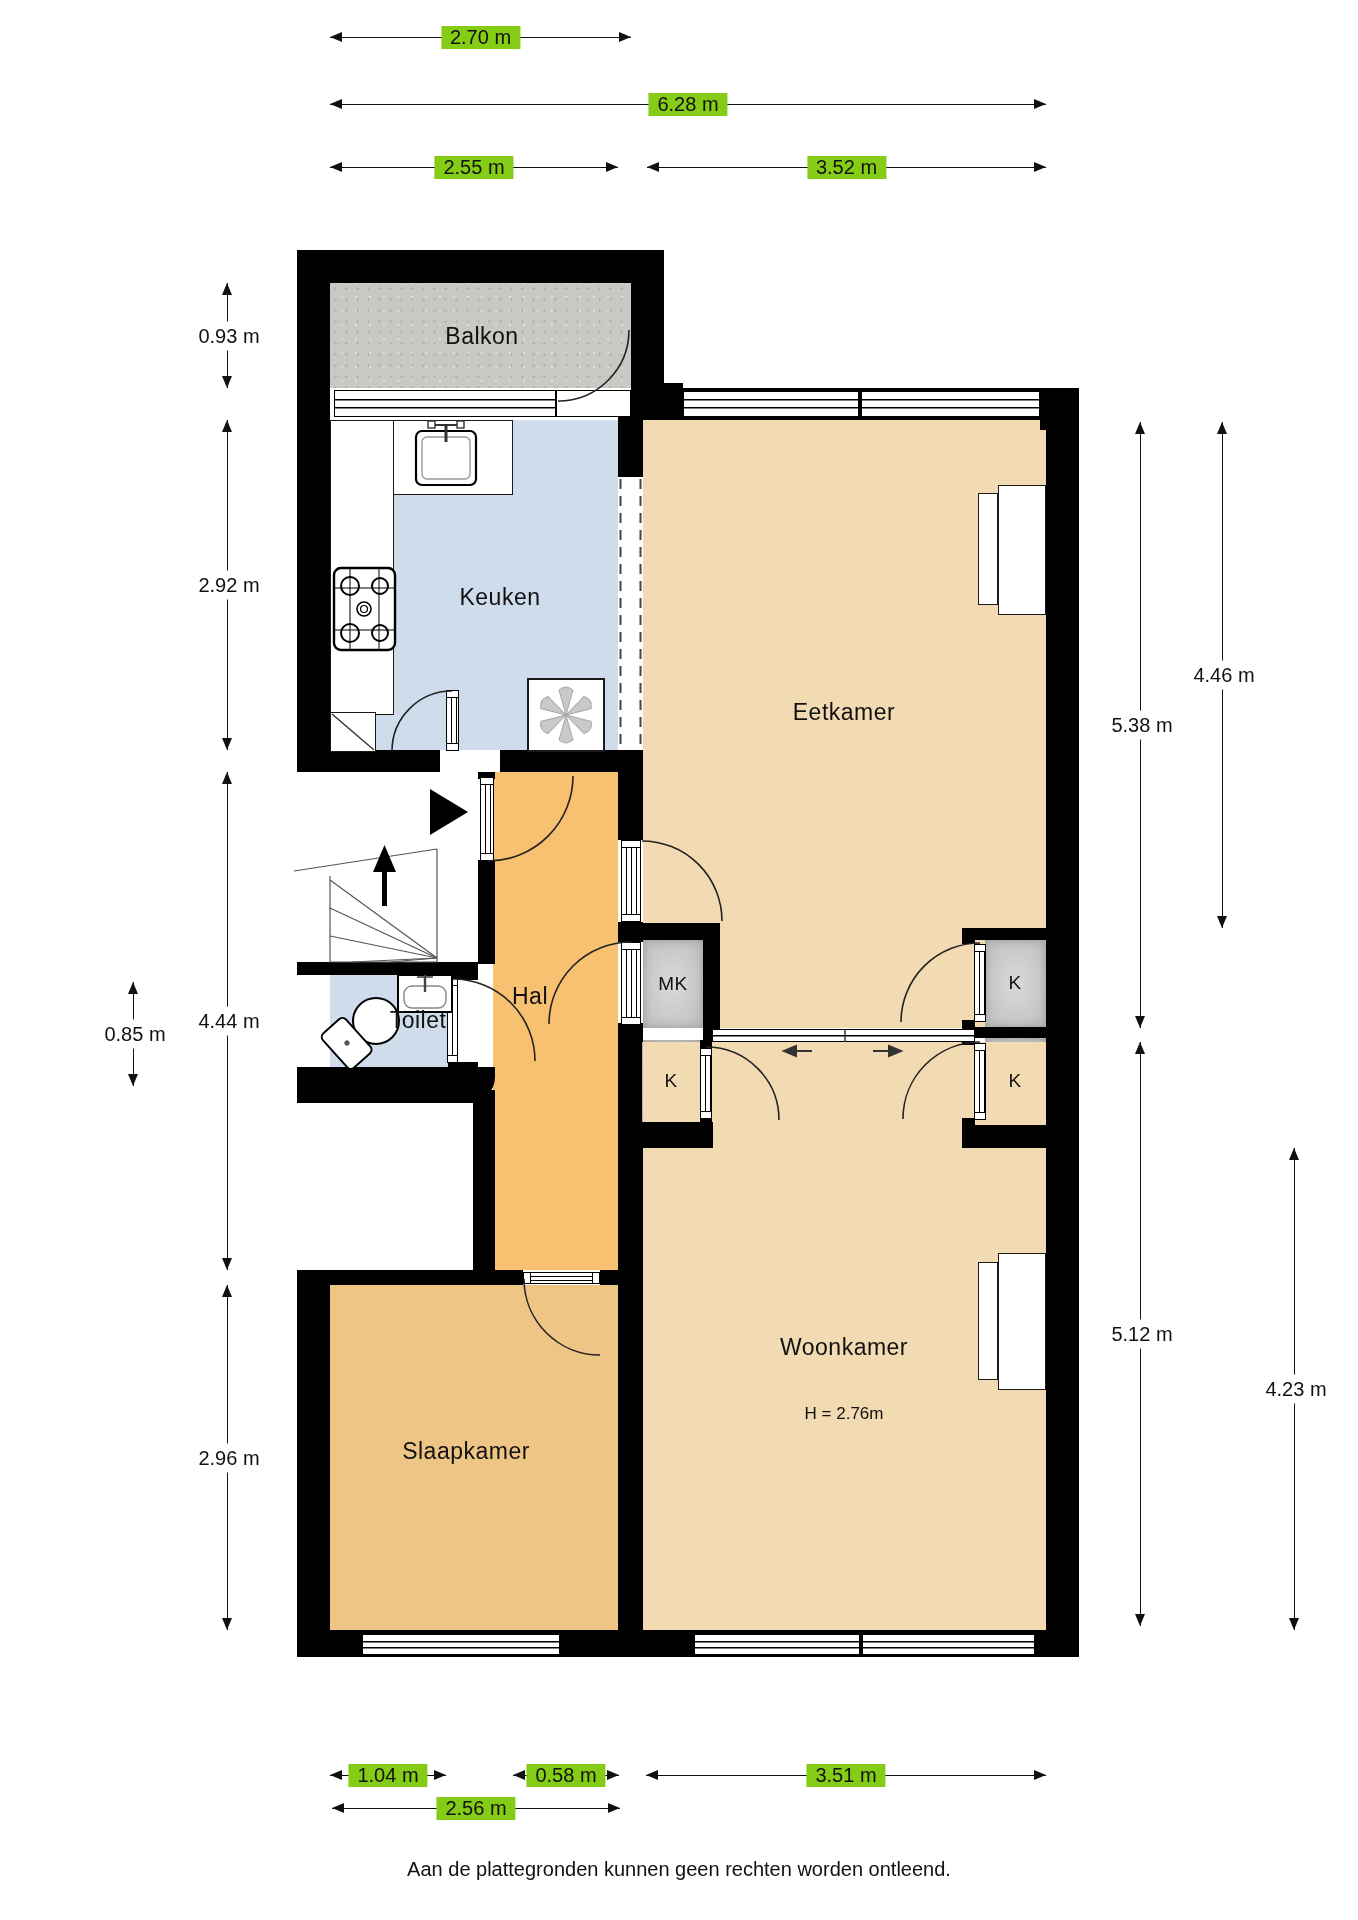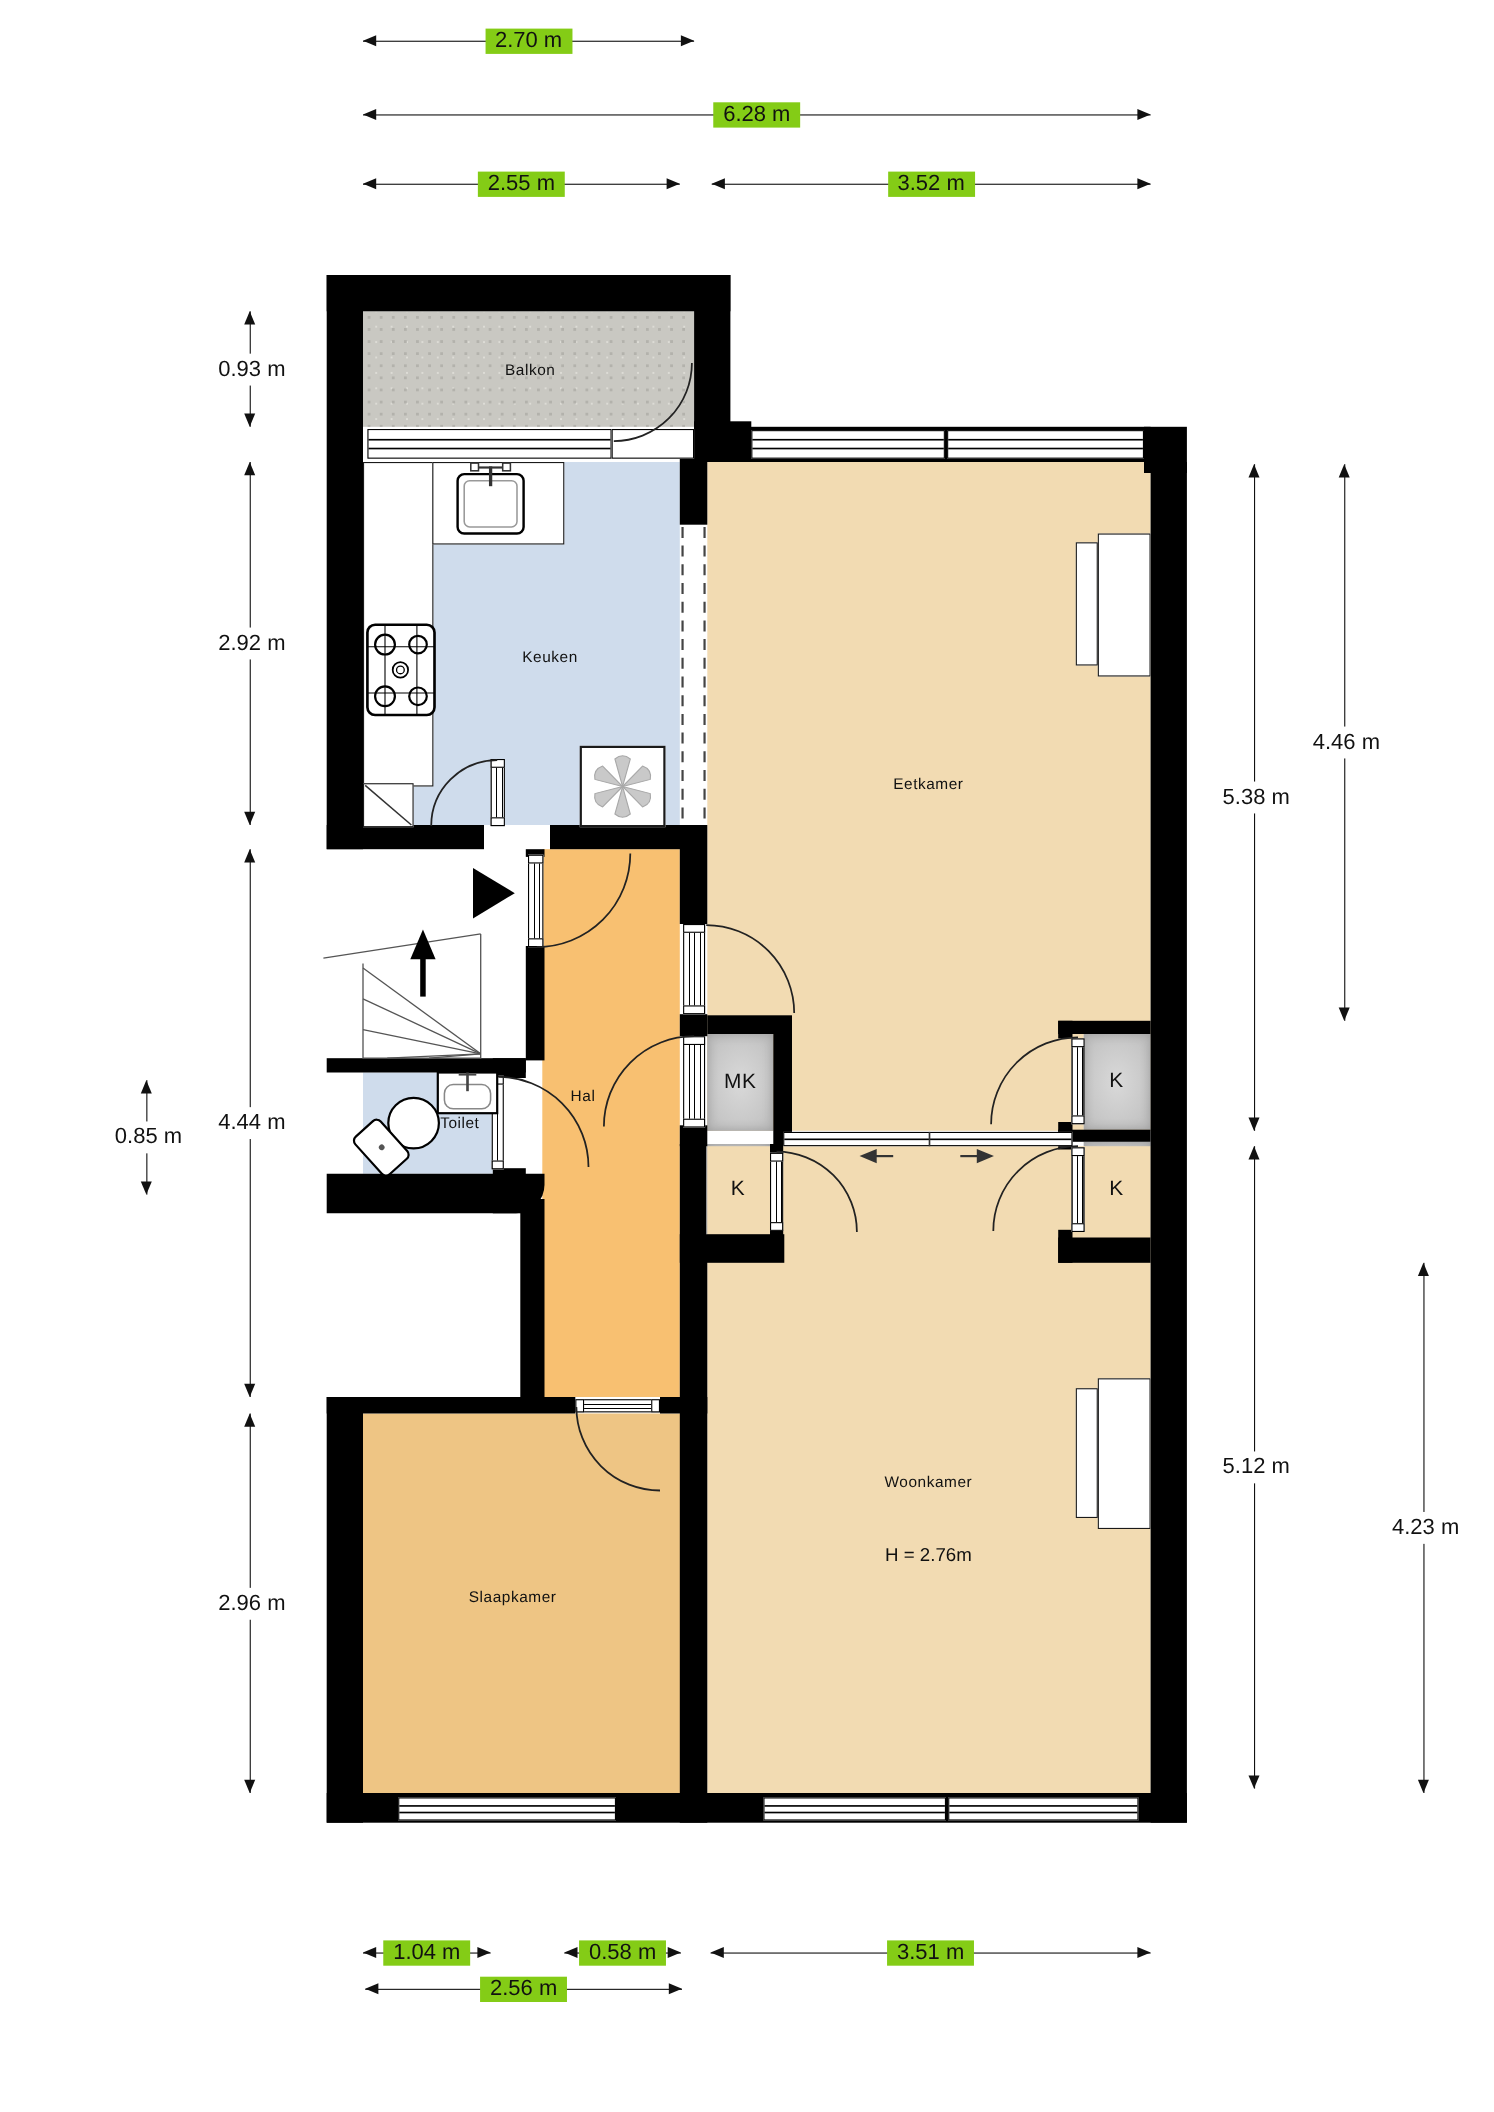--- a/index.html
+++ b/index.html
@@ -24,21 +24,21 @@
   .leaf-v{position:absolute;background:#fff;border:1px solid #000;box-sizing:border-box;
        background-image:repeating-linear-gradient(to right,transparent 0 4px,#000 4px 5px);}
   .leaf-h{position:absolute;background:#fff;border:1px solid #000;box-sizing:border-box;
        background-image:repeating-linear-gradient(to bottom,transparent 0 3px,#000 3px 4px);}
   .leaf-v::before,.leaf-v::after{content:"";position:absolute;left:-1px;right:-1px;height:6px;background:#fff;border:1.5px solid #000;}
   .leaf-v::before{top:-1px;} .leaf-v::after{bottom:-1px;}
   .leaf-h::before,.leaf-h::after{content:"";position:absolute;top:-1px;bottom:-1px;width:6px;background:#fff;border:1.5px solid #000;}
   .leaf-h::before{left:-1px;} .leaf-h::after{right:-1px;}
   .slide{position:absolute;background:#fff;border:1.5px solid #000;box-sizing:border-box;
        background-image:linear-gradient(#000,#000);background-size:100% 1.5px;background-repeat:no-repeat;background-position:0 50%;}
-  .room-label{position:absolute;transform:translate(-50%,-50%);font-size:14px;letter-spacing:.5px;white-space:nowrap;}
+  .room-label{position:absolute;transform:translate(-50%,-50%);font-size:23px;letter-spacing:.5px;white-space:nowrap;}
   .room-label.small{font-size:19px;}
   .room-note{position:absolute;transform:translate(-50%,-50%);font-size:17px;white-space:nowrap;margin-top:28px;}
   .dimh{position:absolute;height:0;border-top:1.6px solid #111;}
   .dimh::before{content:"";position:absolute;left:0;top:-6px;border-top:5px solid transparent;border-bottom:5px solid transparent;border-right:12px solid #111;}
   .dimh::after{content:"";position:absolute;right:0;top:-6px;border-top:5px solid transparent;border-bottom:5px solid transparent;border-left:12px solid #111;}
   .dimh>span{position:absolute;left:50%;top:-12px;transform:translateX(-50%);background:#84cc16;padding:0 9px;font-size:20px;line-height:23px;white-space:nowrap;}
   .dimv{position:absolute;width:0;border-left:1.6px solid #111;}
   .dimv::before{content:"";position:absolute;top:0;left:-6px;border-left:5px solid transparent;border-right:5px solid transparent;border-bottom:12px solid #111;}
   .dimv::after{content:"";position:absolute;bottom:0;left:-6px;border-left:5px solid transparent;border-right:5px solid transparent;border-top:12px solid #111;}
   .dimv>span{position:absolute;top:50%;left:1px;transform:translate(-50%,-50%);background:#fff;padding:3px 4px;font-size:20px;white-space:nowrap;}
@@ -278,14 +278,15 @@
   <div class="dimv" style="left:1222px;top:422px;height:506px;">
       <span>4.46 m</span>
     </div>
   <div class="dimv" style="left:1140px;top:1042px;height:584px;">
       <span>5.12 m</span>
     </div>
   <div class="dimv" style="left:1294px;top:1148px;height:482px;">
       <span>4.23 m</span>
     </div>
 
+  <div class="footer" style="top:1858px;">Aan de plattegronden kunnen geen rechten worden ontleend.</div>
 
 </div>
 
 </body></html>

